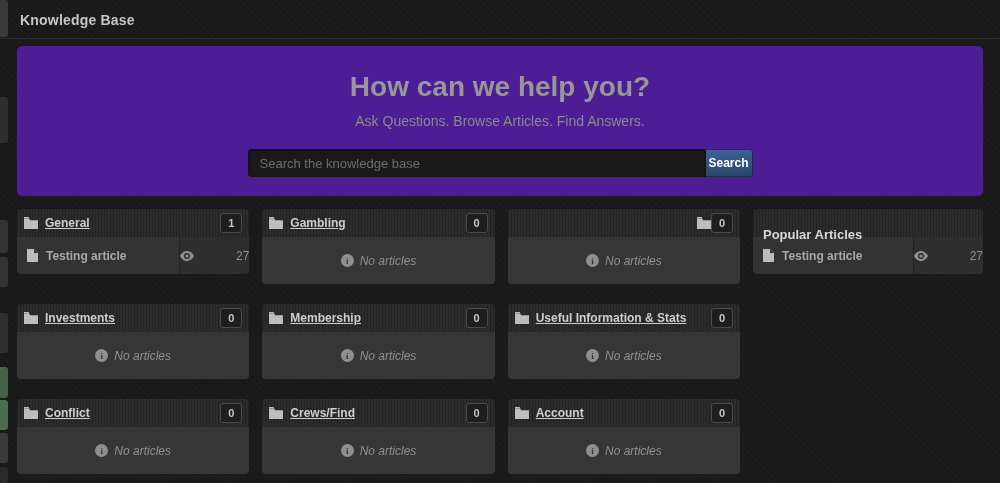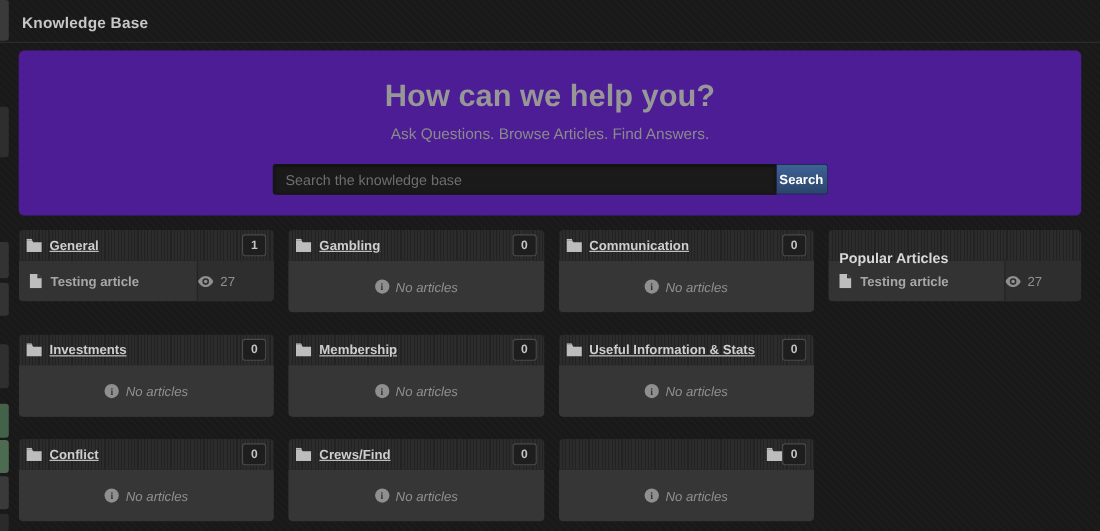--- a/index.html
+++ b/index.html
@@ -77,21 +77,21 @@
     font-size: 9px; font-weight: bold; font-style: normal;
     display: inline-flex; align-items: center; justify-content: center; font-family: "Liberation Serif", serif;
   }
   .article-row { display: flex; height: 37px; background: #333333; cursor: pointer; }
   .article-main {
     flex: 1; display: flex; align-items: center; gap: 8px; padding: 0 10px;
     color: #a8a8a8; font-size: 12px; font-weight: bold;
   }
   .article-views {
     width: 70px; background: #2e2e2e; border-left: 1px solid #232323;
-    display: flex; align-items: center; justify-content: flex-start; gap: 6px;
+    display: flex; align-items: center; justify-content: space-between; gap: 6px;
     color: #8f8f8f; font-size: 12px;
   }
   .ico { display: inline-flex; flex: none; }
   svg { display: block; }
 </style>
 </head>
 <body>
 
 <div class="frag" style="top:0;height:37px;background:#3a3a3a;"></div>
 <div class="frag" style="top:97px;height:46px;background:#2e2e2e;"></div>
@@ -172,21 +172,20 @@
       </div>
 
       <div class="card">
         <div class="card-header">
           <span class="ico">
             <svg width="14" height="12" viewBox="0 0 14 12">
                 <path fill="#bdbdbd" d="M0 1.5h5l1.2 1.7H14V12H0z"></path>
                 <path fill="#bdbdbd" d="M0 0h4.6l1 1.4H0z"></path>
               </svg>
           </span>
-          <a class="cat-link">Communication</a>
           <span class="badge">0</span>
         </div>
         <div class="card-empty">
           <span class="info-dot">i</span>
           <span>No articles</span>
         </div>
       </div>
 
       <div class="card">
         <div class="card-header">
@@ -274,20 +273,21 @@
       </div>
 
       <div class="card">
         <div class="card-header">
           <span class="ico">
             <svg width="14" height="12" viewBox="0 0 14 12">
                 <path fill="#bdbdbd" d="M0 1.5h5l1.2 1.7H14V12H0z"></path>
                 <path fill="#bdbdbd" d="M0 0h4.6l1 1.4H0z"></path>
               </svg>
           </span>
+          <a class="cat-link">Account</a>
           <span class="badge">0</span>
         </div>
         <div class="card-empty">
           <span class="info-dot">i</span>
           <span>No articles</span>
         </div>
       </div>
 
     </div>
 

